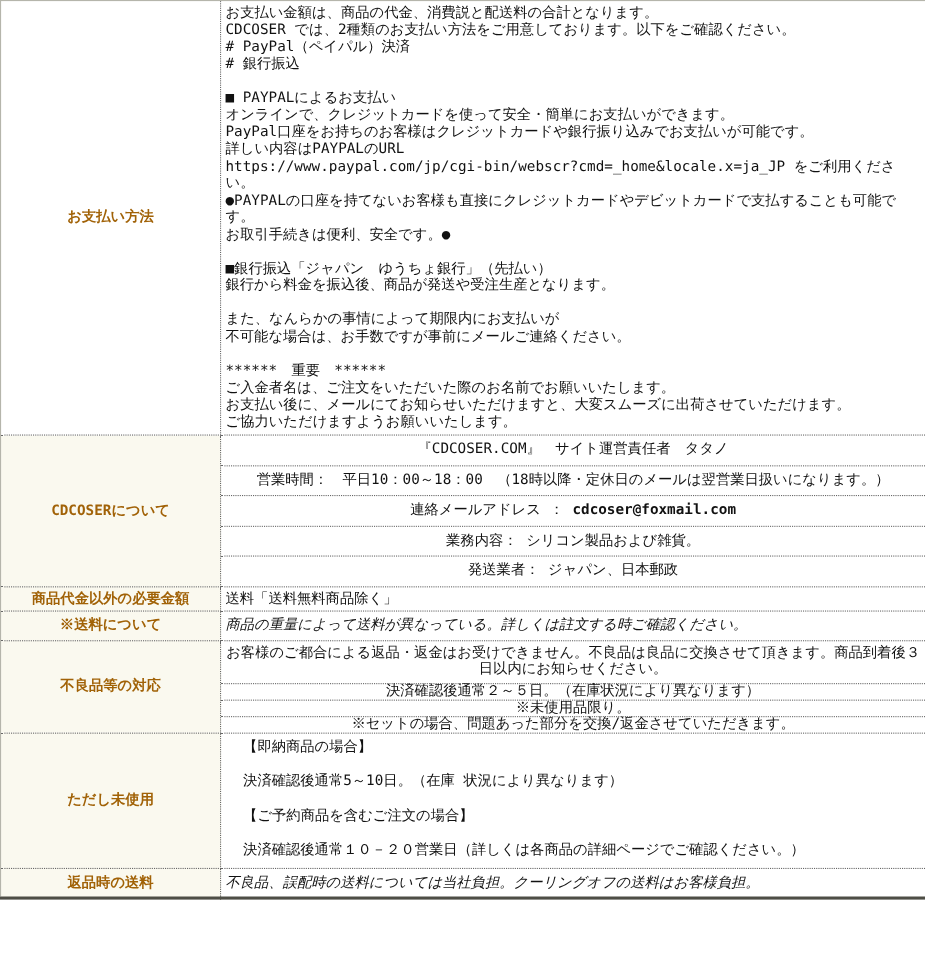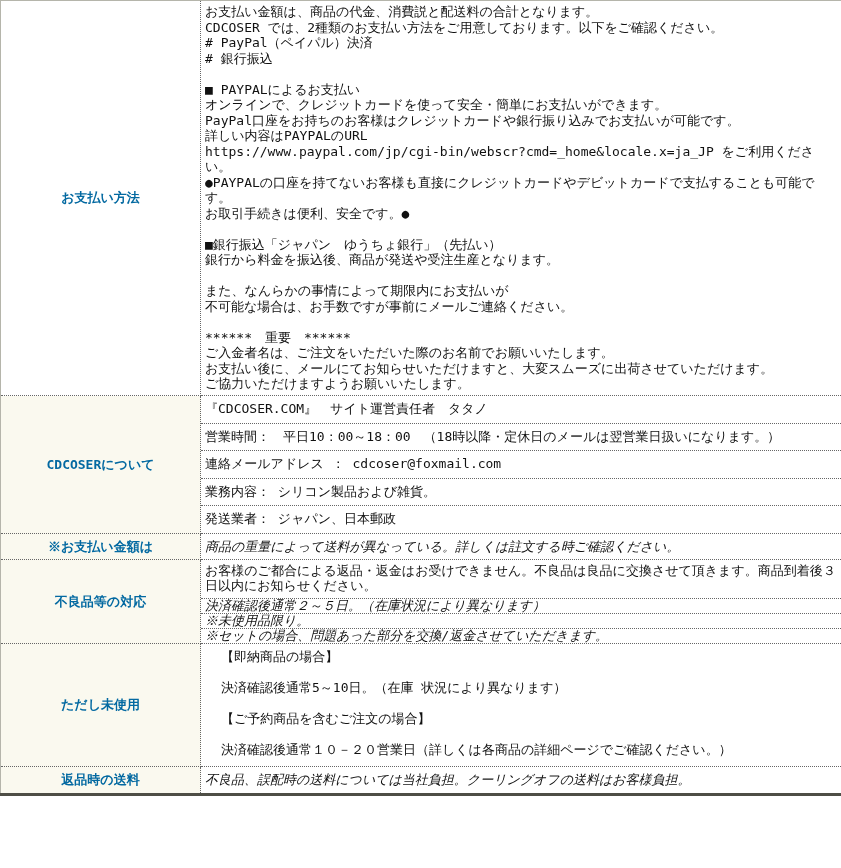--- a/index.html
+++ b/index.html
@@ -20,39 +20,39 @@
   .shoptable th, .shoptable td {
     border:1px dotted #666666;
     vertical-align:top;
     padding:0;
   }
   th.hcell {
     background:#faf9ef;
     font-weight:bold;
     text-align:center;
     vertical-align:middle;
-    color:#0369a1;
+    color:#a16207;
     padding:2px;
   }
   th.hcell.white { background:#ffffff; }
   .pre { white-space:pre-wrap; word-break:break-all; overflow-wrap:anywhere; }
   .pad-r1   { padding:3px 4px; min-height:388px; }
   .pad-r6   { padding:5px 4px; min-height:112px;margin-left:16px; }
   .pad-thin { padding:3px 4px; }
   .pad-med  { padding:5px 4px;font-style:italic; }
   .subrow {
     border-bottom:1px dotted #666666;
-    white-space:pre-wrap; word-break:break-all; overflow-wrap:anywhere;
+    white-space:pre-wrap; word-break:break-all; overflow-wrap:anywhere;text-align:center;
   }
   .subrow.last { border-bottom:none; }
   .sub-about { padding:5px 4px 6px 4px; }
-  .sub-tight { padding:0 4px; line-height:14px;font-style:italic; }
+  .sub-tight { padding:0 4px; line-height:14px; }
   .sub-first { padding:3px 4px 5px 4px; line-height:15px; }
   .sub-dl    { padding:1px 4px; line-height:14.5px; }
-  .email-bold { font-weight:normal; }
+  .email-bold { font-weight:bold; }
 </style>
 </head>
 <body>
 
 <table class="shoptable">
   <colgroup>
       <col style="width:200px">
       <col style="width:641px">
     </colgroup>
   <tbody>
@@ -90,23 +90,29 @@
       <th class="hcell">CDCOSERについて</th>
       <td>
         <div class="subrow sub-about">『CDCOSER.COM』　サイト運営責任者　タタノ</div>
         <div class="subrow sub-about">営業時間：　平日10：00～18：00　（18時以降・定休日のメールは翌営業日扱いになります。）</div>
         <div class="subrow sub-about"><span>連絡メールアドレス ： </span><span class="email-bold">cdcoser@foxmail.com</span></div>
         <div class="subrow sub-about">業務内容： シリコン製品および雑貨。</div>
         <div class="subrow sub-about last">発送業者： ジャパン、日本郵政</div>
       </td>
     </tr>
 
+    <tr>
+      <th class="hcell">商品代金以外の必要金額</th>
+      <td>
+        <div class="pre pad-thin">送料「送料無料商品除く」</div>
+      </td>
+    </tr>
 
     <tr>
-      <th class="hcell">※お支払い金額は</th>
+      <th class="hcell">※送料について</th>
       <td>
         <div class="pre pad-med">商品の重量によって送料が異なっている。詳しくは註文する時ご確認ください。</div>
       </td>
     </tr>
 
     <tr>
       <th class="hcell">不良品等の対応</th>
       <td>
         <div class="subrow sub-first">お客様のご都合による返品・返金はお受けできません。不良品は良品に交換させて頂きます。商品到着後３日以内にお知らせください。</div>
         <div class="subrow sub-tight">決済確認後通常２～５日。（在庫状況により異なります）</div>

